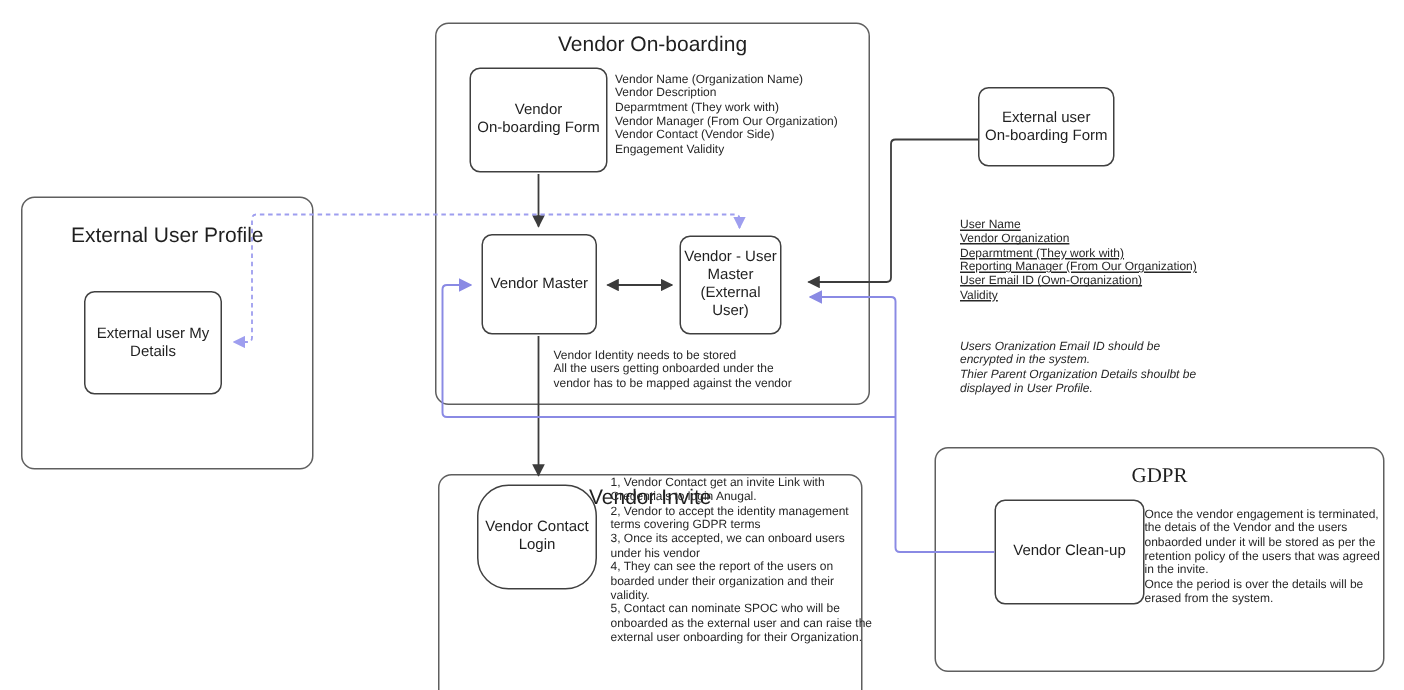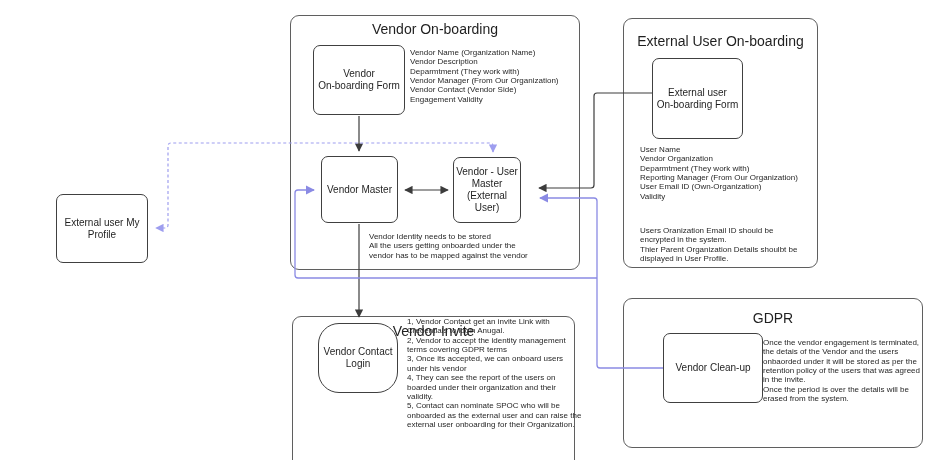--- a/index.html
+++ b/index.html
@@ -22,57 +22,57 @@
     border:1.5px solid #404040; border-radius:7px;
     box-sizing:border-box;
     display:flex; align-items:center; justify-content:center;
     text-align:center; font-size:10px; line-height:1.18;
     white-space:pre-line; color:#1f1f1f;
   }
   .textblock {
     position:absolute; font-size:8px; line-height:1.17;
     white-space:pre-line; color:#272727;
   }
-  .textblock.italic { }
+  .textblock.italic { font-style:italic; }
   #wires { position:absolute; left:0; top:0; pointer-events:none; }
 </style>
 </head>
 <body>
 
 <div id="canvas">
 
+  <div class="group" style="left:14px; top:131px; width:195px; height:182px;">
+    <div class="group-title" style="top:16px;">External User Profile</div>
+  </div>
 
   <div class="group" style="left:290px; top:15px; width:290px; height:255px;">
     <div class="group-title" style="top:5px;">Vendor On-boarding</div>
   </div>
 
-  <div class="group" style="left:623px; top:18px; width:195px; height:250px;">
-    <div class="group-title" style="top:14px;">External User On-boarding</div>
-  </div>
 
   <div class="group" style="left:292px; top:295px; width:283px; height:155px;margin-top:21px;">
     <div class="group-title" style="top:6px;">Vendor Invite</div>
   </div>
 
   <div class="group" style="left:623px; top:298px; width:300px; height:150px;">
-    <div class="group-title" style="top:11px;">GDPR</div>
+    <div class="group-title" style="top:11px;font-family:Liberation Serif, serif;">GDPR</div>
   </div>
 
   <div class="textblock" style="left:410px; top:48px; width:168px;">Vendor Name (Organization Name)
 Vendor Description
 Deparmtment (They work with)
 Vendor Manager (From Our Organization)
 Vendor Contact (Vendor Side)
 Engagement Validity</div>
 
   <div class="textblock" style="left:369px; top:232px; width:205px;">Vendor Identity needs to be stored
 All the users getting onboarded under the
 vendor has to be mapped against the vendor</div>
 
-  <div class="textblock" style="left:640px; top:145px; width:176px;">User Name
+  <div class="textblock" style="left:640px; top:145px; width:176px;text-decoration:underline;">User Name
 Vendor Organization
 Deparmtment (They work with)
 Reporting Manager (From Our Organization)
 User Email ID (Own-Organization)
 Validity</div>
 
   <div class="textblock italic" style="left:640px; top:226px; width:176px;">Users Oranization Email ID should be
 encrypted in the system.
 Thier Parent Organization Details shoulbt be
 displayed in User Profile.</div>
@@ -80,32 +80,32 @@
   <div class="textblock" style="left:407px; top:317px; width:177px;">1, Vendor Contact get an invite Link with Credentials to login Anugal.
 2, Vendor to accept the identity management terms covering GDPR terms
 3, Once its accepted, we can onboard users under his vendor
 4, They can see the report of the users on boarded under their organization and their validity.
 5, Contact can nominate SPOC who will be onboarded as the external user and can raise the external user onboarding for their Organization.</div>
 
   <div class="textblock" style="left:763px; top:338px; width:160px;">Once the vendor engagement is terminated, the detais of the Vendor and the users onbaorded under it will be stored as per the retention policy of the users that was agreed in the invite.
 Once the period is over the details will be erased from the system.</div>
 
   <div class="node" style="left:56px; top:194px; width:92px; height:69px;">External user My
-Profile</div>
+Details</div>
 
   <div class="node" style="left:313px; top:45px; width:92px; height:70px;">Vendor
 On-boarding Form</div>
 
   <div class="node" style="left:321px; top:156px; width:77px; height:67px;">Vendor Master</div>
 
   <div class="node" style="left:453px; top:157px; width:68px; height:66px;">Vendor - User
 Master
 (External User)</div>
 
-  <div class="node" style="left:652px; top:58px; width:91px; height:81px;">External user
+  <div class="node" style="left:652px; top:58px; width:91px; height:53px;">External user
 On-boarding Form</div>
 
   <div class="node" style="left:318px; top:323px; width:80px; height:70px;border-radius:21px;">Vendor Contact
 Login</div>
 
   <div class="node" style="left:663px; top:333px; width:100px; height:70px;">Vendor Clean-up</div>
 
   <svg id="wires" width="936" height="460" viewBox="0 0 936 460">
     <defs>
       <marker id="arrK" viewBox="0 0 10 10" refX="9" refY="5" markerWidth="7" markerHeight="7" orient="auto">

